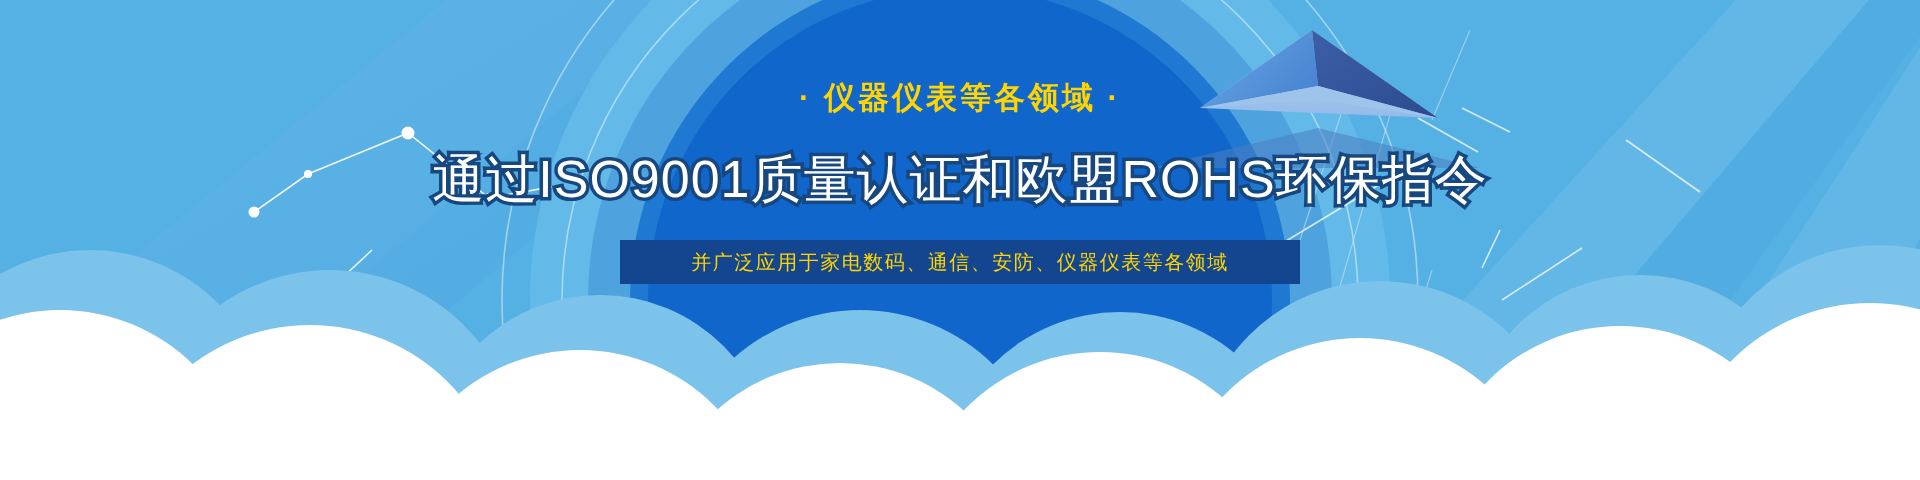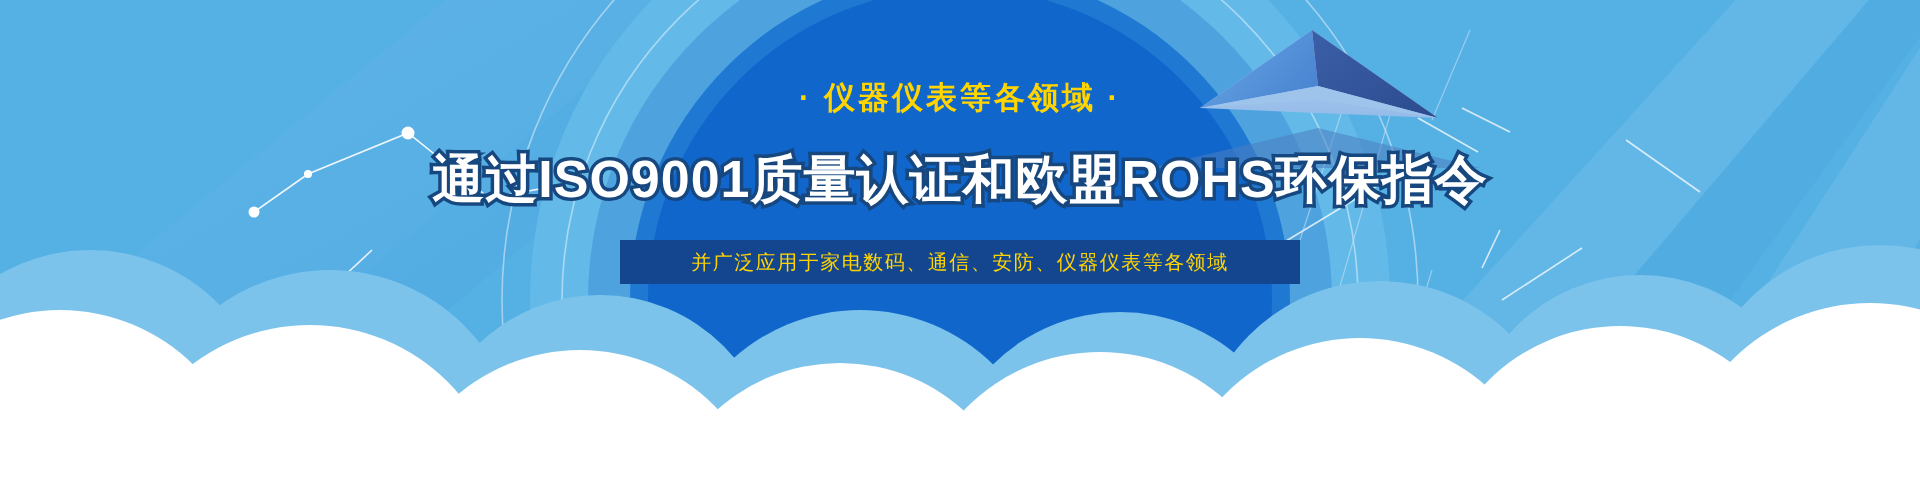--- a/index.html
+++ b/index.html
@@ -40,21 +40,21 @@
     color:#ffd400;
     line-height:40px;
     white-space:nowrap;
   }
 
   .headline {
     position:absolute;
     left:0; top:148px;
     width:1920px;
     font-size:52px;
-    font-weight:bold;
+    font-weight:normal;
     letter-spacing:1px;
     color:#ffffff;
     line-height:62px;
     white-space:nowrap;
     -webkit-text-stroke:7px #17477f;
     paint-order:stroke fill;
   }
 
   .subbar {
     position:absolute;

